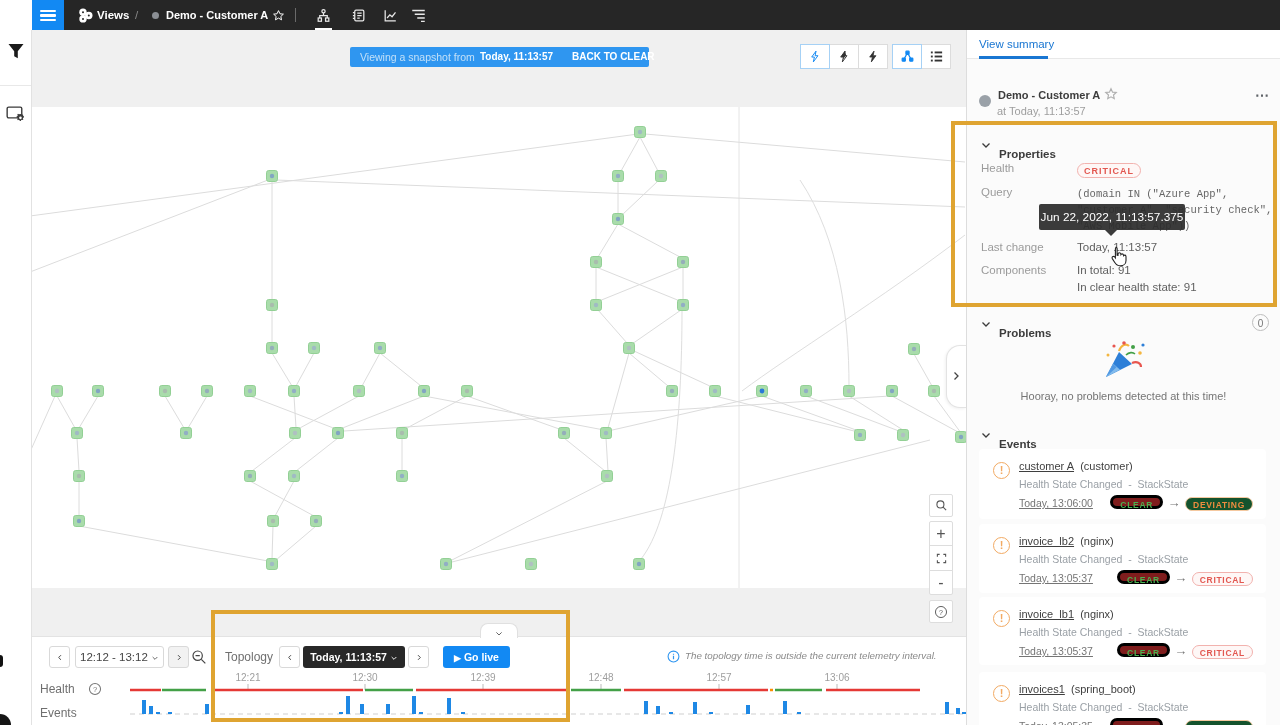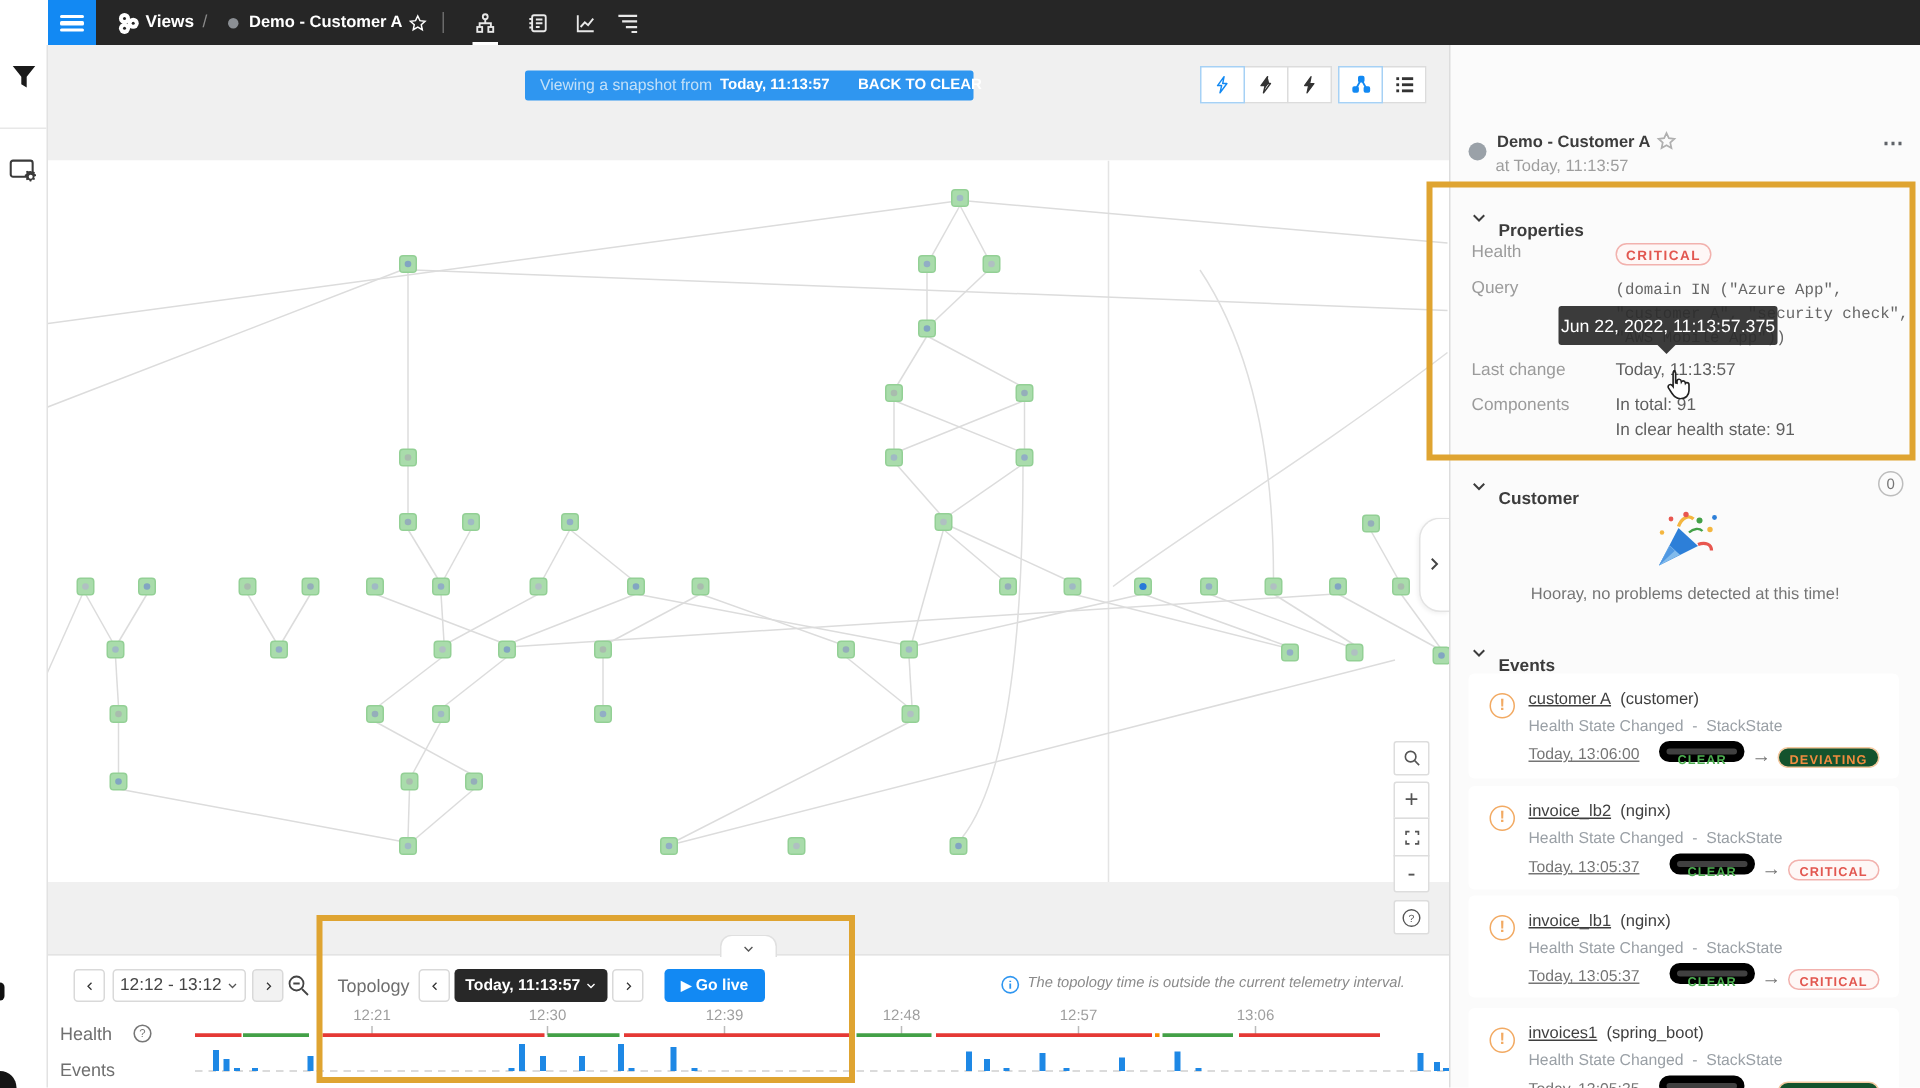--- a/index.html
+++ b/index.html
@@ -36,21 +36,21 @@
 #panel .tabrow { position:absolute; left:0; top:0; width:313px; height:29px; background:#fff; border-bottom:1px solid #e8e8e8; }
 .plabel { position:absolute; left:14px; font-size:11.5px; color:#9b9b9b; }
 .pvalue { position:absolute; left:110px; font-size:11.5px; color:#5f5f5f; }
 .sechead { position:absolute; left:32px; font-size:11.5px; font-weight:bold; color:#3c3c3c;margin-top:12px; }
 .chev { position:absolute; left:13px; width:12px; height:12px; }
 .ecard { position:absolute; left:12px; width:287px; background:#fff; border-radius:4px; }
 .ecard .tt { position:absolute; left:40px; top:11px; font-size:11px; color:#3f3f3f; }
 .ecard .l2 { position:absolute; left:40px; top:29px; font-size:10.5px; color:#9aa0a6; }
 .ecard .l3 { position:absolute; left:40px; top:48px; font-size:10.5px; color:#757575; text-decoration:underline; }
 .pill { display:inline-block; height:14px; line-height:14px; border-radius:8px; font-size:8.5px; font-weight:bold; letter-spacing:0.7px; padding:0 7px; }
-.pill.clear { color:#4caf50; border:5px solid #000000; background:#404040; }
+.pill.clear { color:#4caf50; border:3px solid #000000; background:#7f1d1d; }
 .pill.dev { color:#ef8c3f; border:1px solid #f5c9a0; background:#14532d; }
 .pill.crit { color:#e25750; border:1px solid #f2b2ae; background:#fef7f6; }
 .evicon { position:absolute; left:14px; top:13px; width:17px; height:17px; border:1.6px solid #f2aa63; border-radius:50%; color:#f2aa63; font-size:11px; font-weight:bold; text-align:center; line-height:14px; }
 
 .hibox { position:absolute; border:4px solid #dfa431; z-index:50; }
 
 #tooltip { position:absolute; left:1039px; top:204px; width:146px; height:26px; background:rgba(44,44,44,0.93); border-radius:2px; color:#fff; font-size:11.8px; white-space:nowrap; text-align:center; line-height:26px; z-index:60; }
 #tooltip:after { content:""; position:absolute; left:66px; top:26px; border:6px solid transparent; border-top-color:rgba(44,44,44,0.93); border-bottom:none; }
 </style>
 </head>
@@ -475,20 +475,24 @@
 <rect x="962" y="42" width="4" height="2" fill="#1e88e5"></rect>
 </svg>
 
 <div class="hibox" style="left:951px;top:121px;width:326px;height:186px"></div>
 <div class="hibox" style="left:211px;top:610px;width:359px;height:112px"></div>
 
 <div class="abs" style="left:0;top:655px;width:3px;height:12px;background:#111;border-radius:0 3px 3px 0;z-index:70"></div>
 <div class="abs" style="left:-11px;top:714px;width:22px;height:22px;background:#151515;border-radius:50%;z-index:70"></div>
 
 <div id="panel">
+  <div class="tabrow">
+      <span style="position:absolute;left:12px;top:8px;font-size:11.5px;color:#1976d2">View summary</span>
+      <div style="position:absolute;left:12px;top:26px;width:69px;height:3px;background:#1976d2"></div>
+    </div>
   <div class="abs" style="left:12px;top:65px;width:12px;height:12px;border-radius:50%;background:#9aa1a8"></div>
   <div class="abs" style="left:31px;top:59px;font-size:11px;font-weight:bold;color:#3c3c3c">Demo - Customer A</div>
   <svg class="abs" style="left:137px;top:57px" width="14" height="14" viewBox="0 0 24 24">
       <path d="M12 3l2.7 5.8 6.3.7-4.7 4.3 1.3 6.2-5.6-3.2-5.6 3.2 1.3-6.2L3 9.5l6.3-.7z" fill="none" stroke="#b0b0b0" stroke-width="2"></path>
     </svg>
   <div class="abs" style="left:288px;top:57px;font-size:14px;color:#5f6368;letter-spacing:1px;font-weight:bold">⋯</div>
   <div class="abs" style="left:30px;top:75px;font-size:11px;color:#9e9e9e">at Today, 11:13:57</div>
 
   <svg class="chev" style="top:109px" width="12" height="12" viewBox="0 0 24 24">
       <path d="M5 9l7 7 7-7" fill="none" stroke="#3c3c3c" stroke-width="2.6"></path>
@@ -502,21 +506,21 @@
 "AWS Mobile App"))</div>
   <div class="plabel" style="top:211px">Last change</div>
   <div class="pvalue" style="top:211px">Today, 11:13:57</div>
   <div class="plabel" style="top:234px">Components</div>
   <div class="pvalue" style="top:234px">In total: 91</div>
   <div class="pvalue" style="top:251px">In clear health state: 91</div>
 
   <svg class="chev" style="top:288px" width="12" height="12" viewBox="0 0 24 24">
       <path d="M5 9l7 7 7-7" fill="none" stroke="#3c3c3c" stroke-width="2.6"></path>
     </svg>
-  <div class="sechead" style="top:285px">Customer</div>
+  <div class="sechead" style="top:285px">Problems</div>
   <div class="abs" style="left:285px;top:284px;width:17px;height:17px;border:1px solid #bdbdbd;border-radius:50%;font-size:10px;color:#757575;text-align:center;line-height:17px">0</div>
 
   <svg class="abs" style="left:133px;top:309px" width="46" height="42" viewBox="0 0 46 42">
     <path d="M6 38L19 13l13 12z" fill="#2d7fd8"></path>
     <path d="M6 38l7-13.5 7 6.3z" fill="#82bbec"></path>
     <path d="M6 38l10.5-9.8 -3.4-3.2z" fill="#5098e2"></path>
     <path d="M19 12c2-6 7-8 10-5" fill="none" stroke="#f4b63f" stroke-width="2.2"></path>
     <path d="M32 24c5-2 9 0 9 4" fill="none" stroke="#e8564f" stroke-width="2.2"></path>
     <path d="M26 16c3-3 7-3 9-1" fill="none" stroke="#43a047" stroke-width="1.6"></path>
     <circle cx="33" cy="8" r="2" fill="#43a047"></circle>

